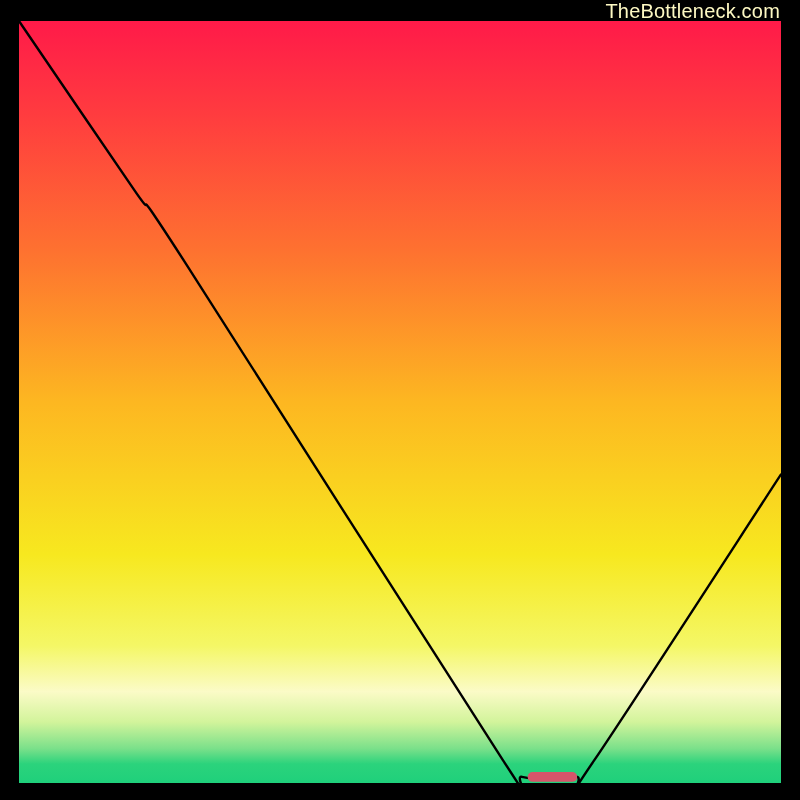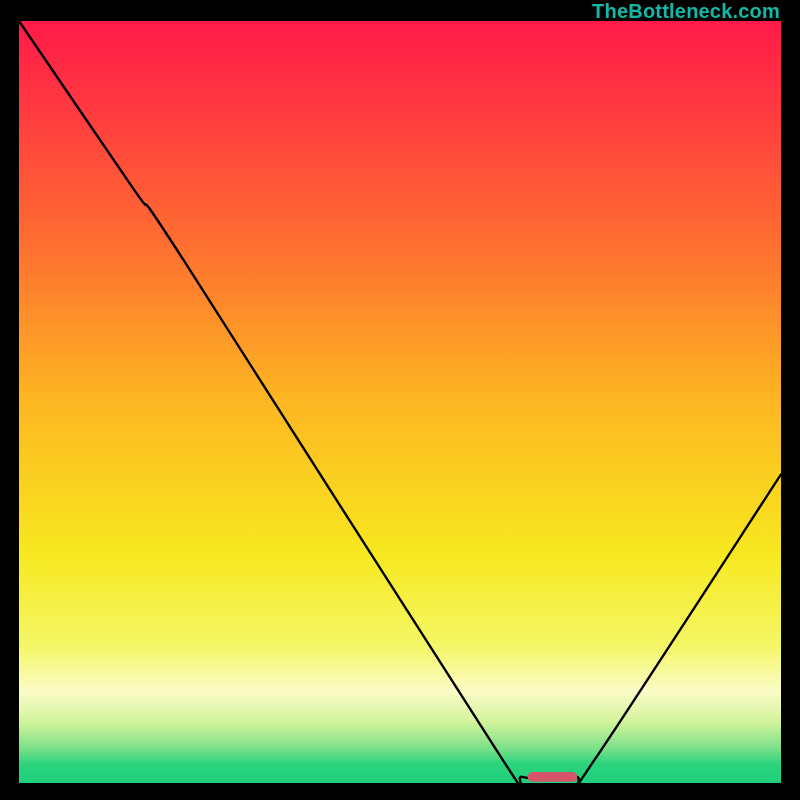--- a/index.html
+++ b/index.html
@@ -23,23 +23,23 @@
     position: absolute;
     left: 0;
     top: 0;
     width: 762px;
     height: 762px;
   }
   .watermark {
     position: absolute;
     top: 0px;
     right: 20px;
-    color: #14b8a6;
+    color: #fef9c3;
     font-size: 20px;
-    font-weight: 700;
+    font-weight: 400;
     letter-spacing: 0.2px;
     user-select: none;
   }
 </style>
 </head>
 <body>
 
 <div class="frame">
   <svg class="plot" viewBox="0 0 762 762" preserveAspectRatio="none">
     <defs>

